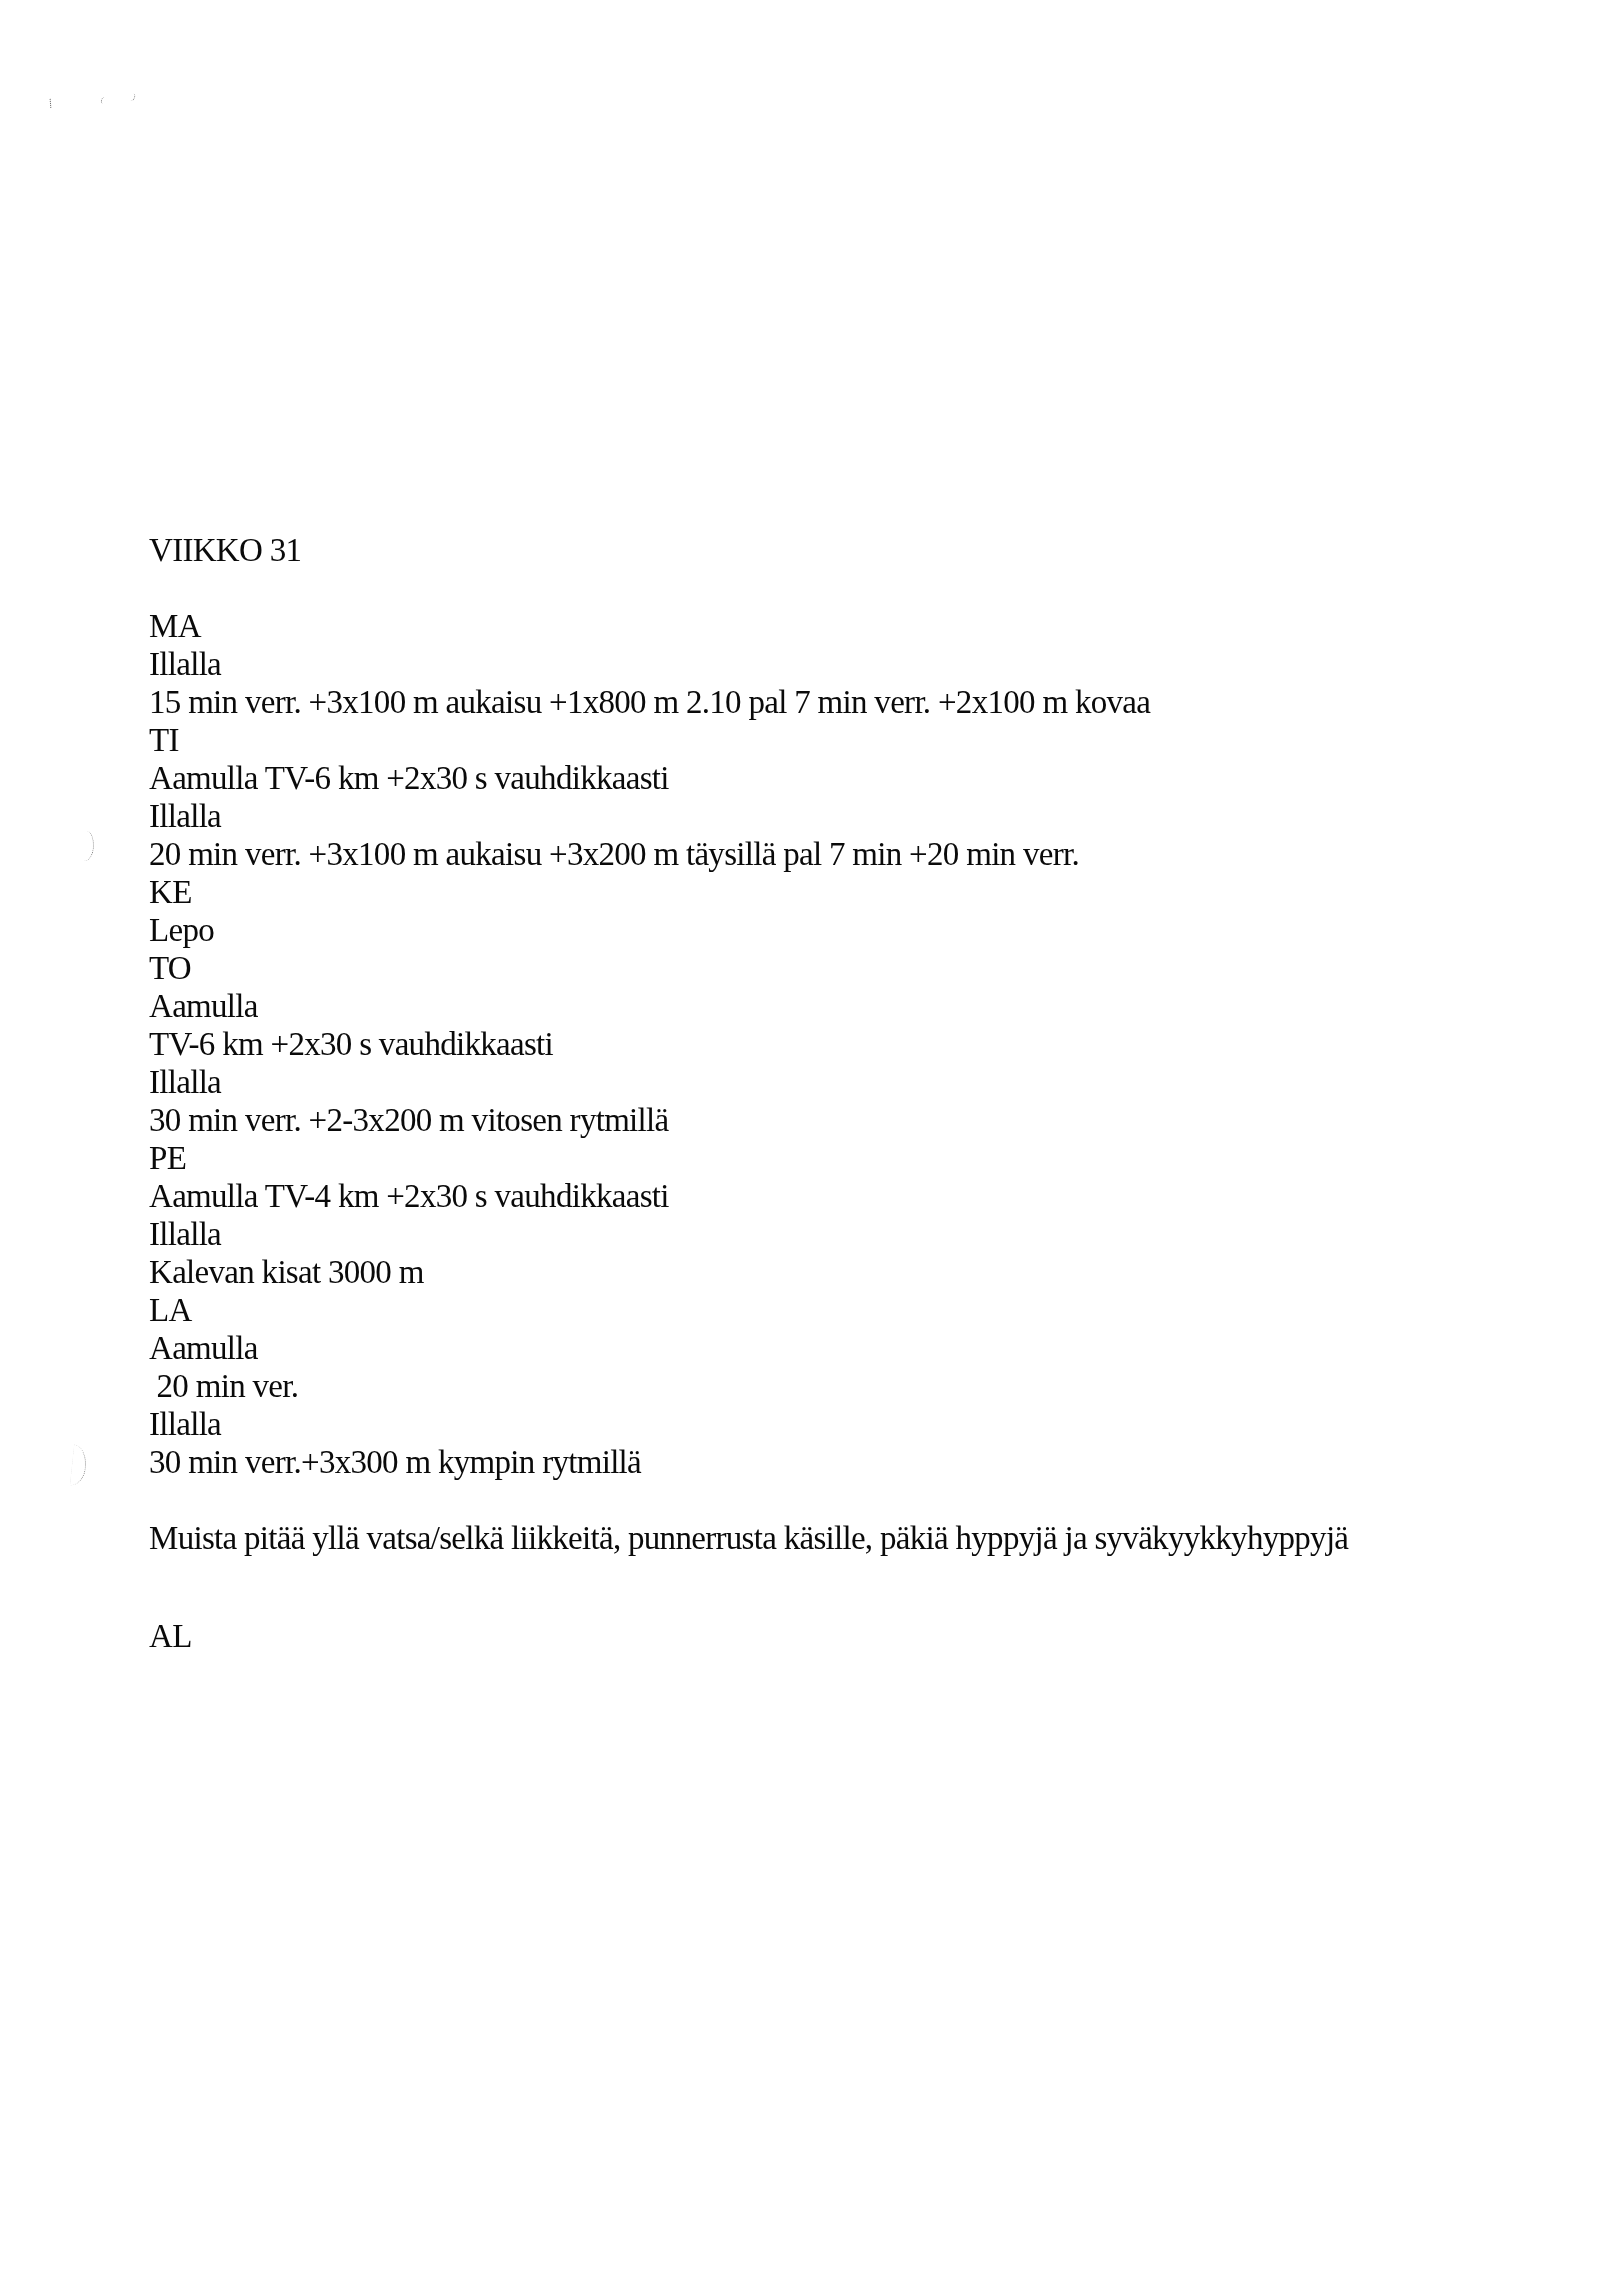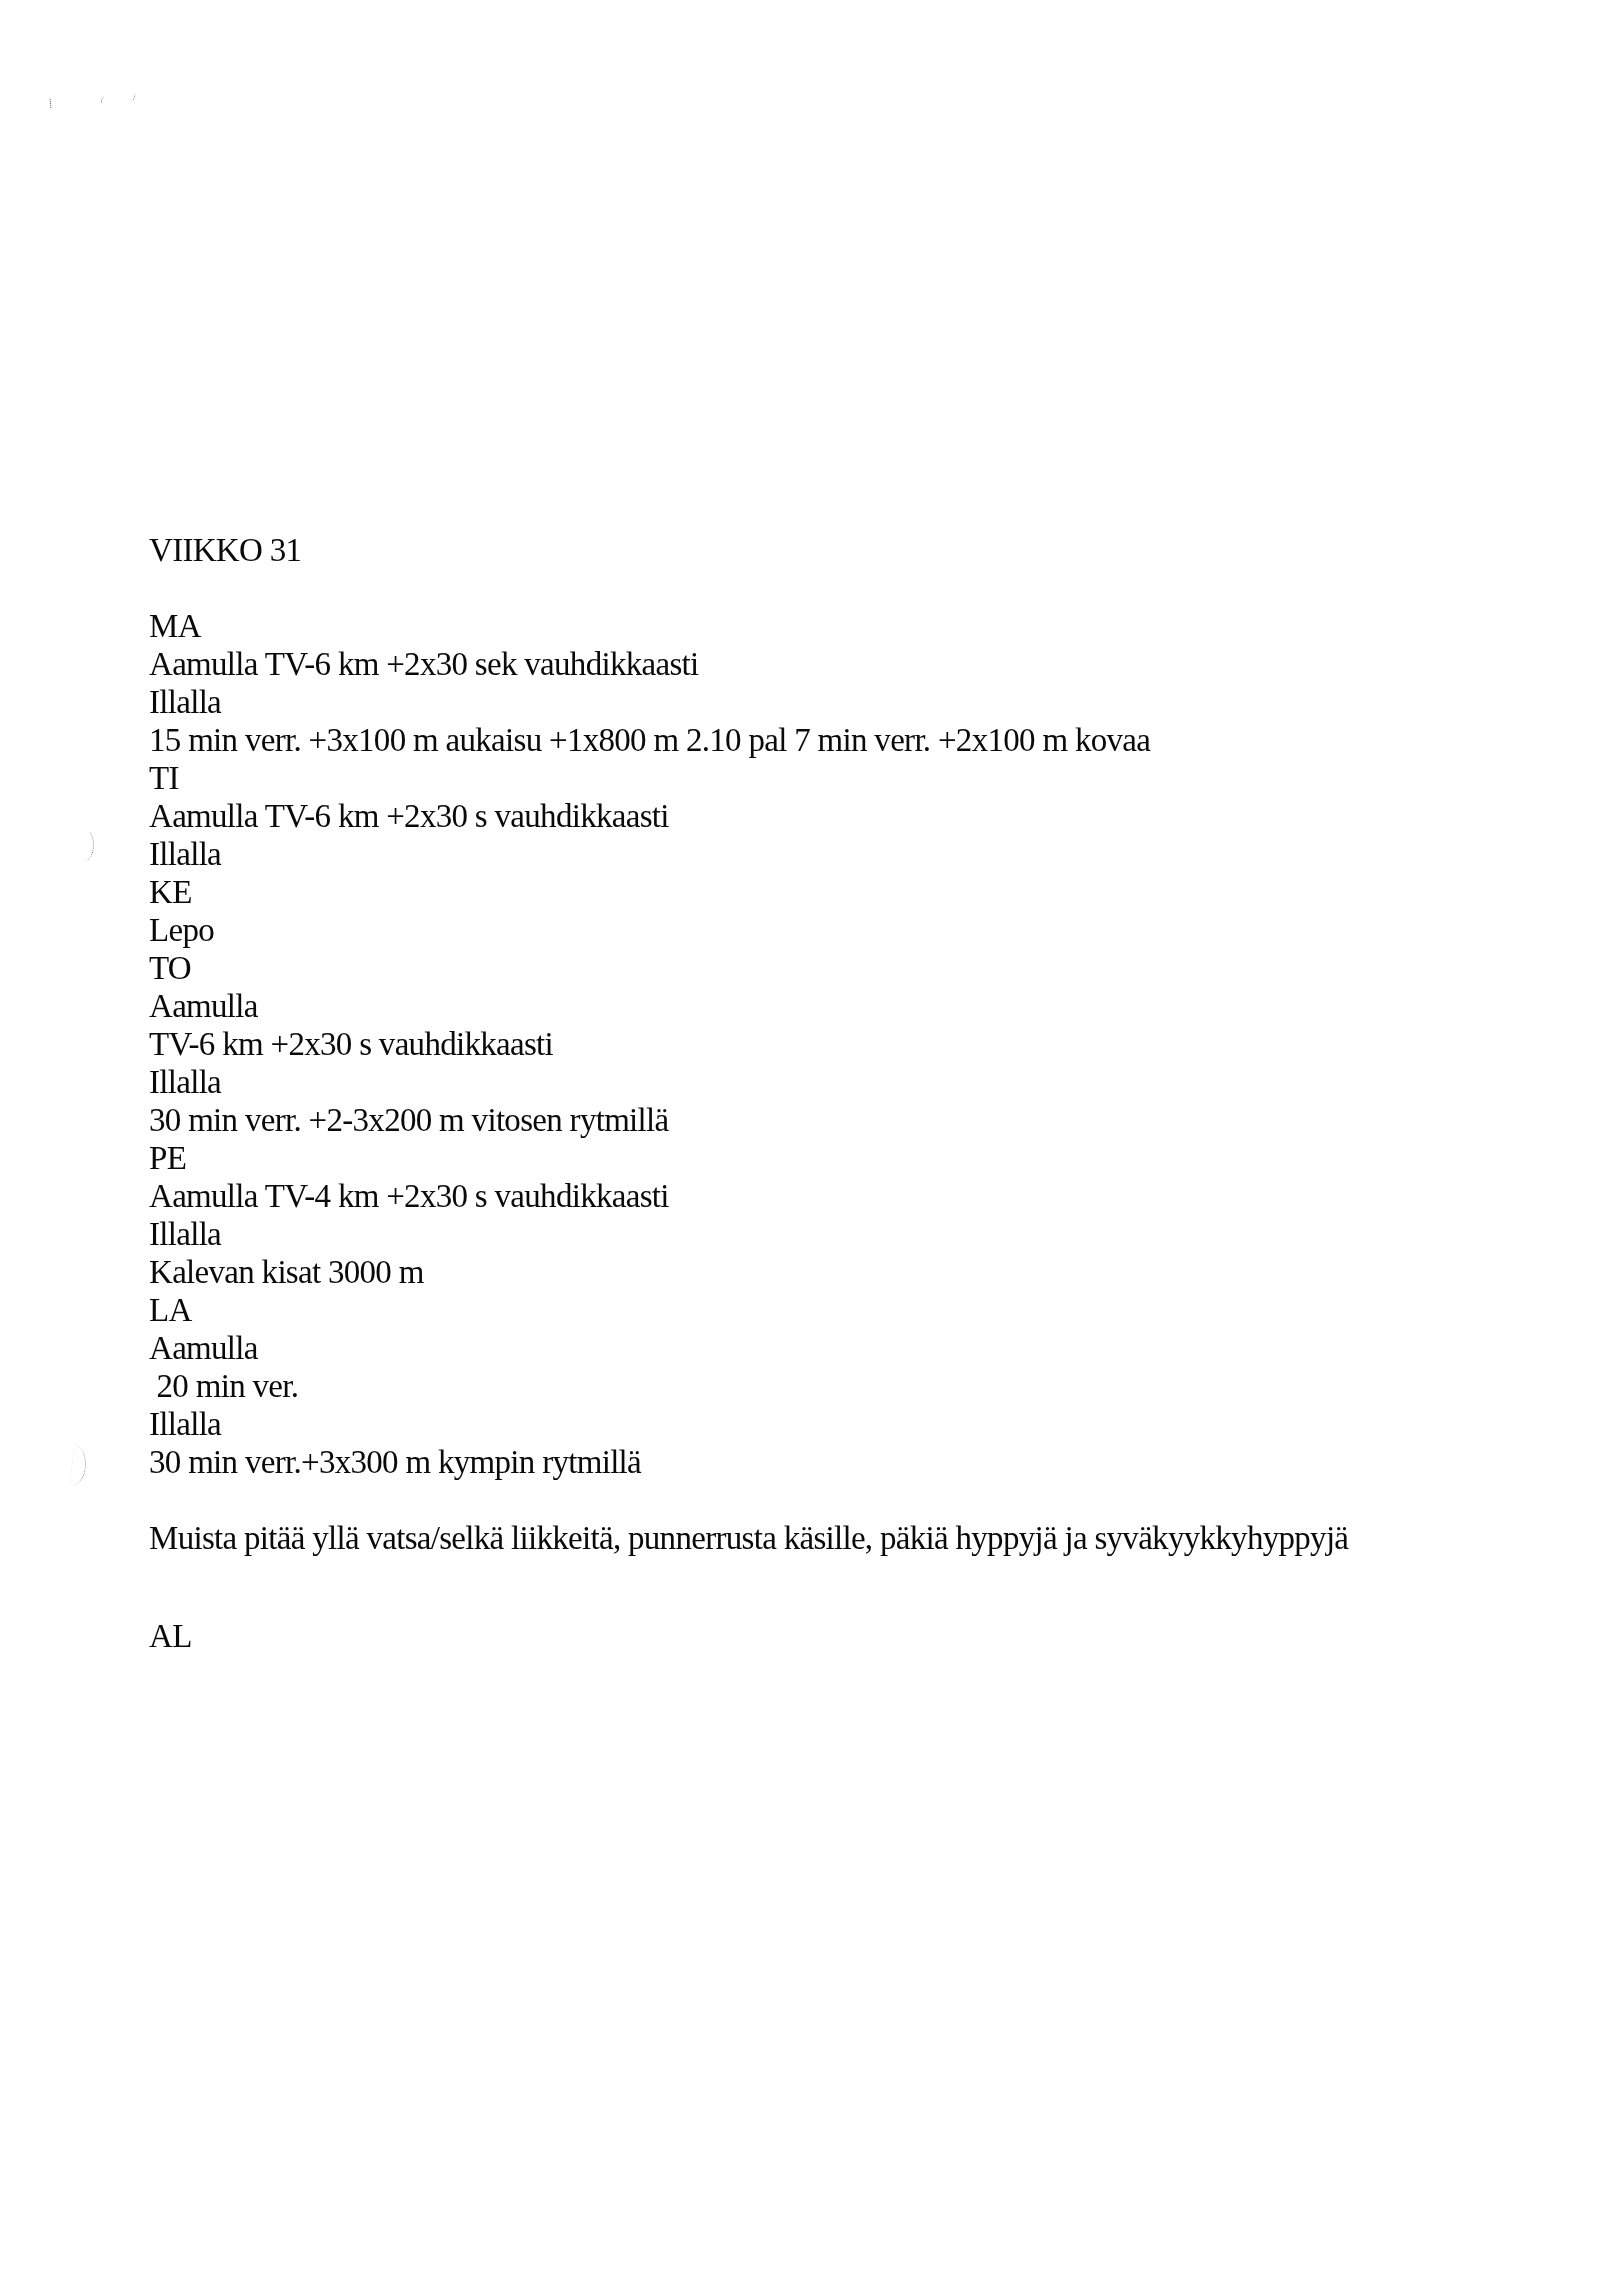--- a/index.html
+++ b/index.html
@@ -94,29 +94,29 @@
   <div class="artifact speck-3"></div>
   <div class="artifact paren-1"></div>
   <div class="artifact paren-2"></div>
 
   <main class="text-block">
 
     <p class="line title-line">VIIKKO 31</p>
 
     <section>
       <p class="line">MA</p>
-      <p class="line">Aamulla TV-6 km +2x30 sek vauhdikkaasti</p>
       <p class="line">Illalla</p>
       <p class="line">15 min verr. +3x100 m aukaisu +1x800 m 2.10 pal 7 min verr. +2x100 m kovaa</p>
     </section>
 
     <section>
       <p class="line">TI</p>
       <p class="line">Aamulla TV-6 km +2x30 s vauhdikkaasti</p>
       <p class="line">Illalla</p>
+      <p class="line">20 min verr. +3x100 m aukaisu +3x200 m täysillä pal 7 min +20 min verr.</p>
     </section>
 
     <section>
       <p class="line">KE</p>
       <p class="line">Lepo</p>
     </section>
 
     <section>
       <p class="line">TO</p>
       <p class="line">Aamulla</p>

